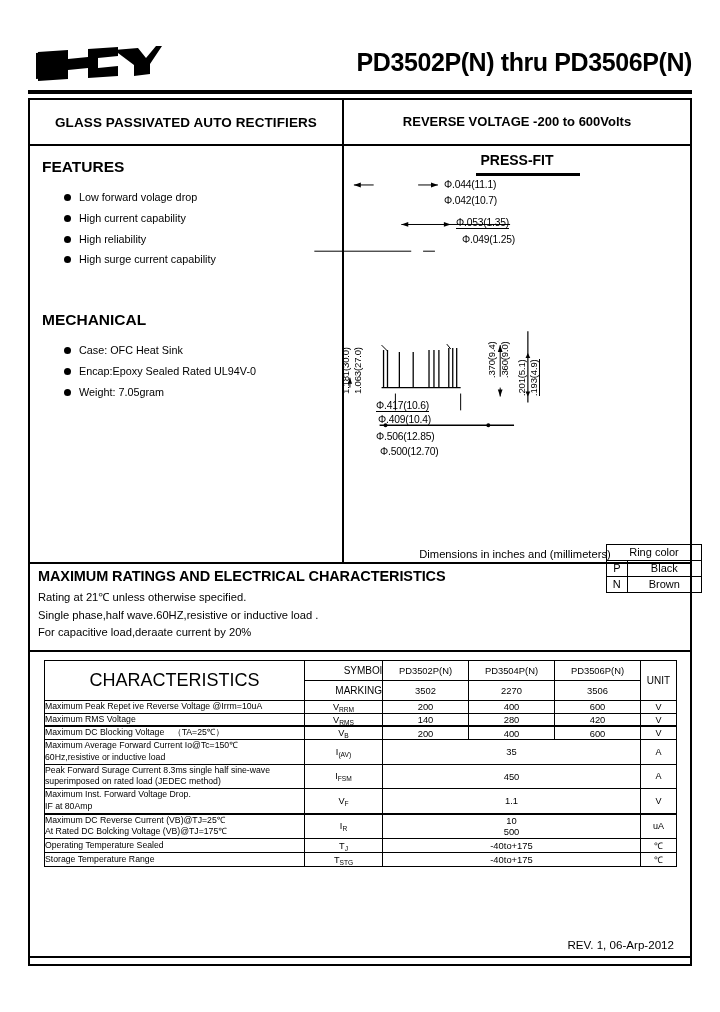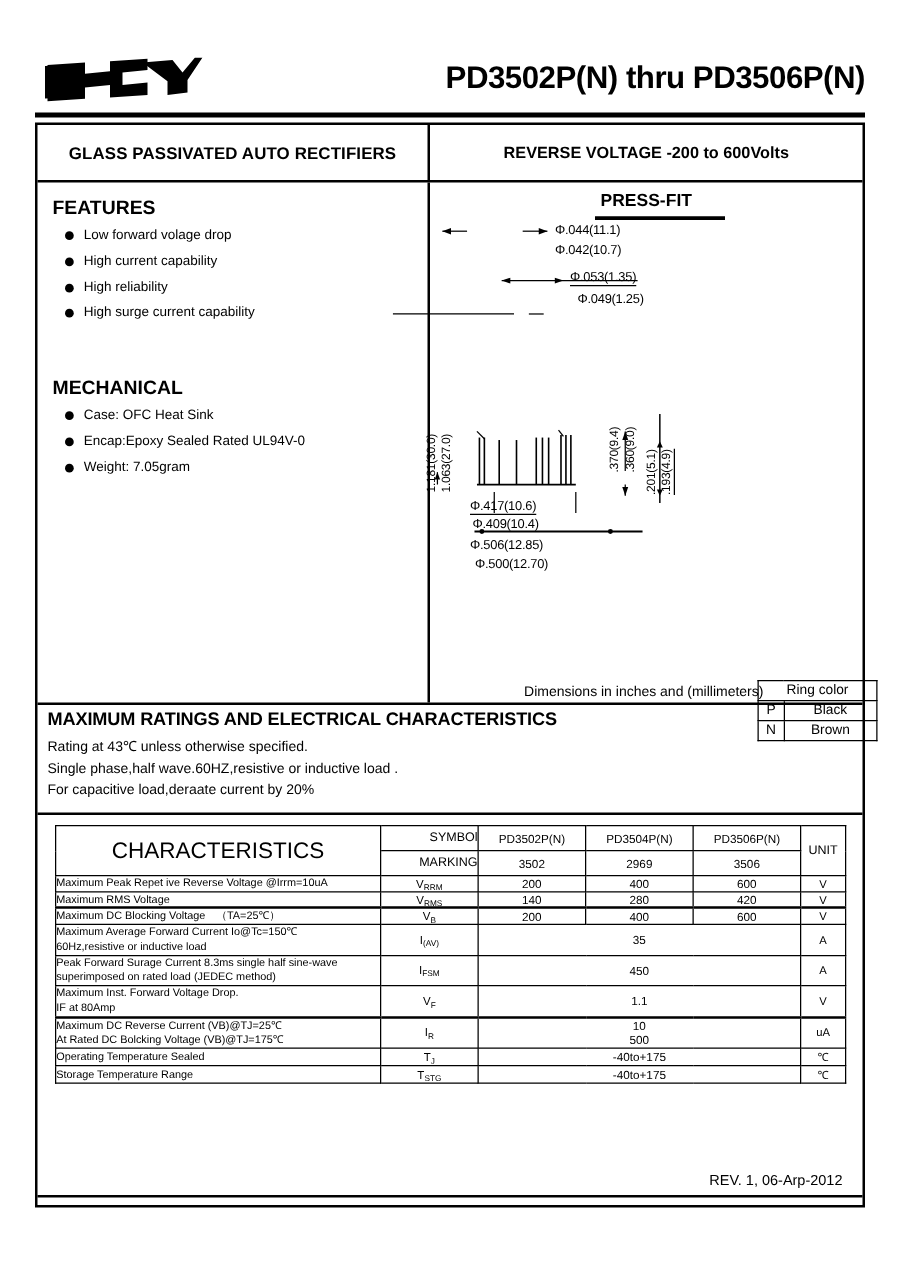--- a/index.html
+++ b/index.html
@@ -24,21 +24,21 @@
   .band-left span{font-size:13.5px;font-weight:bold;letter-spacing:.1px;}
   .band-right{position:absolute;left:314px;top:0;right:0;height:100%;display:flex;flex-direction:row;
               align-items:center;justify-content:center;}
   .band-right span{font-size:13px;font-weight:bold;line-height:1.55;}
 
   
   .mid{position:absolute;left:0;top:46px;width:100%;height:418px;border-bottom:2px solid #000;box-sizing:border-box;}
   .mid-left{position:absolute;left:0;top:0;width:314px;height:100%;border-right:2px solid #000;box-sizing:border-box;padding:12px 0 0 12px;}
   .sec-h{font-size:15.5px;font-weight:bold;margin:0 0 7px 0;}
   .sec-h.mech{margin-top:46px;}
-  .blist{list-style:none;margin:4px;padding:0;}
+  .blist{list-style:none;margin:16px;padding:0;}
   .blist li{font-size:10.8px;line-height:1.0;margin:0 0 10px 6px;position:relative;padding-left:15px;white-space:nowrap;}
   .blist li:before{content:"";position:absolute;left:0;top:2px;width:7px;height:7px;border-radius:50%;background:#000;}
 
   .mid-right{position:absolute;left:314px;top:0;right:0;height:100%;}
 
   .pressfit{position:absolute;left:0;right:0;top:6px;text-align:center;font-size:14px;font-weight:bold;}
   .pf-rule{position:absolute;left:132px;top:27px;width:104px;height:3px;background:#000;}
 
   .dim{position:absolute;font-size:10.3px;white-space:nowrap;letter-spacing:-.2px;}
   .dim.u{border-bottom:1.3px solid #000;padding-bottom:0px;}
@@ -216,21 +216,21 @@
           </tr>
         </tbody>
           </table>
 
         <div class="dimnote">Dimensions in inches and (millimeters)</div>
       </div>
     </div>
 
     <div class="rat">
       <h2>MAXIMUM RATINGS AND ELECTRICAL CHARACTERISTICS</h2>
-      <p>Rating at 43℃ unless otherwise specified.</p>
+      <p>Rating at 21℃ unless otherwise specified.</p>
       <p>Single phase,half wave.60HZ,resistive or inductive load .</p>
       <p>For capacitive load,deraate  current by 20%</p>
     </div>
 
     <div class="tblwrap">
       <table class="main">
         <colgroup>
           <col class="c-char">
             <col class="c-sym">
           <col class="c-val">
@@ -243,21 +243,21 @@
               <td rowspan="2" class="chdr">CHARACTERISTICS</td>
               <td class="shdr">SYMBOl</td>
               <td class="vhdr">PD3502P(N)</td>
               <td class="vhdr">PD3504P(N)</td>
               <td class="vhdr">PD3506P(N)</td>
               <td rowspan="2" class="uhdr">UNIT</td>
             </tr>
             <tr>
               <td class="shdr">MARKING</td>
               <td class="vhdr">3502</td>
-              <td class="vhdr">2969</td>
+              <td class="vhdr">2270</td>
               <td class="vhdr">3506</td>
             </tr>
           </tbody>
         <tbody id="tbody-rows">
             <tr>
               <td class="desc">Maximum Peak Repet ive Reverse Voltage @Irrm=10uA</td>
               <td class="sym">V<sub>RRM</sub></td>
               <td class="val">200</td>
               <td class="val">400</td>
               <td class="val">600</td>

